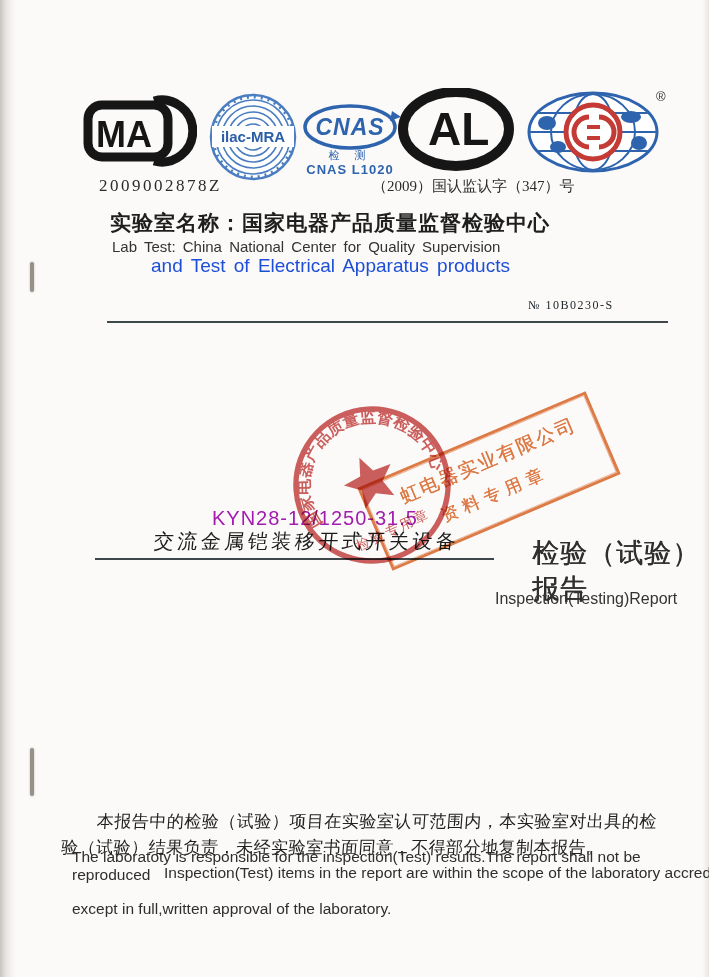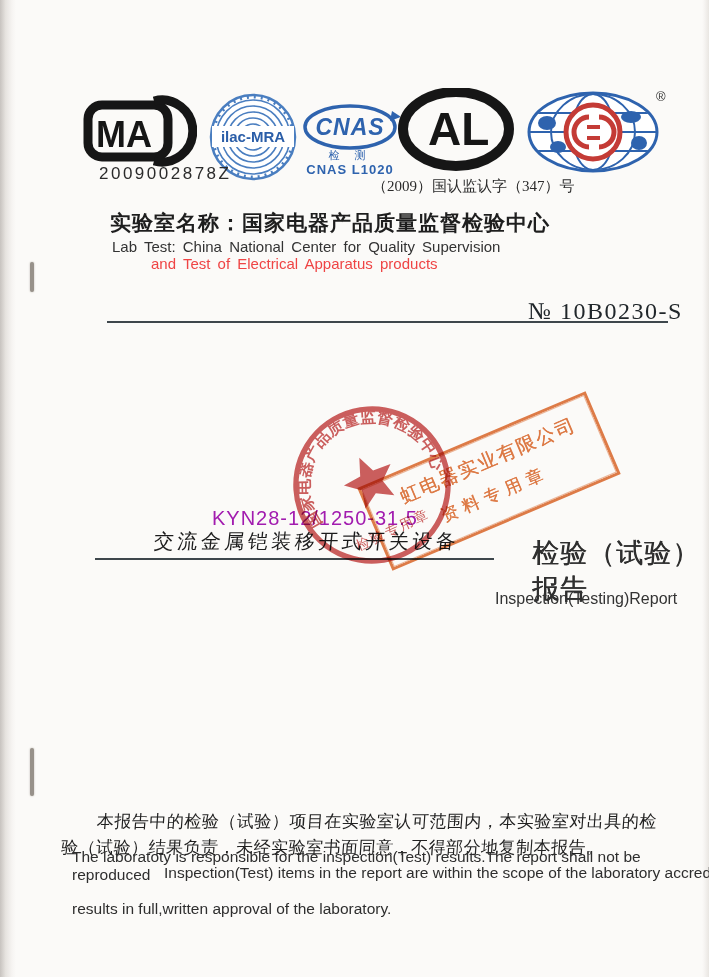--- a/index.html
+++ b/index.html
@@ -13,32 +13,32 @@
   
   .edge-left{left:0;top:0;width:16px;height:977px;
     background:linear-gradient(to right,#c7c3bf 0%,#e6e3df 35%,#f6f4f2 75%,#fbfaf8 100%);}
   .edge-right{right:0;top:0;width:7px;height:977px;
     background:linear-gradient(to left,#e9e6e2 0%,#f7f5f3 70%,#fbfaf8 100%);}
   .staple{width:4px;border-radius:2px;background:#97918a;box-shadow:0 0 2px #b5b0aa;}
   .staple.s1{left:30px;top:262px;height:30px;}
   .staple.s2{left:30px;top:748px;height:48px;}
 
   
-  .cert-left{left:99px;top:164px;font-family:Liberation Sans, sans-serif;
+  .cert-left{left:99px;top:176px;font-family:Liberation Serif, serif;
     font-size:17px;letter-spacing:2.5px;color:#2b2b2b;}
   .cert-right{left:372px;top:177px;font-family:"Liberation Serif","DejaVu Serif",serif;
     font-size:15px;color:#2b2b2b;text-align:center;}
 
   
   .lab-zh{left:110px;top:209px;font-size:21px;font-weight:700;letter-spacing:1px;color:#1e1e1e;}
   .lab-en1{left:112px;top:238px;font-size:15px;color:#333;word-spacing:3px;}
-  .lab-en2{left:151px;top:255px;font-size:15px;color:#ef4444;word-spacing:3px;}
+  .lab-en2{left:151px;top:255px;font-size:19px;color:#1d4ed8;word-spacing:3px;}
 
   .report-no{left:528px;top:298px;font-family:"Liberation Serif","DejaVu Serif",serif;
-    font-size:24px;letter-spacing:1.5px;color:#20262a;}
+    font-size:12px;letter-spacing:1.5px;color:#20262a;}
   .rule{height:2px;background:#3e474c;}
   .rule1{left:107px;top:321px;width:561px;}
   .rule2{left:95px;top:558px;width:399px;}
 
   
   .model{left:212px;top:507px;font-family:Liberation Sans, sans-serif;
     font-size:20px;letter-spacing:1px;color:#a21caf;}
   .prod-name{left:154px;top:528px;font-size:20px;letter-spacing:3.5px;color:#1c1c1c;
     transform:skewX(-6deg);}
   .title-zh{left:496px;top:535px;font-size:27px;letter-spacing:1px;color:#2f2f2f;
@@ -169,13 +169,13 @@
       <textPath href="#sealArc" startOffset="2" textLength="226" lengthAdjust="spacing">国家电器产品质量监督检验中心</textPath>
     </text>
     <polygon points="85,55 92.1,72.3 110.7,73.7 96.4,85.7 100.9,103.8 85,94 69.1,103.8 73.6,85.7 59.3,73.7 77.9,72.3" fill="#c64444"></polygon>
     <text x="85" y="139" text-anchor="middle" font-size="13.5" fill="#c64444" letter-spacing="2.5">检验专用章</text>
   </svg>
 </div>
 
 <div class="abs foot-zh">本报告中的检验（试验）项目在实验室认可范围内，本实验室对出具的检验（试验）结果负责，未经实验室书面同意，不得部分地复制本报告。</div>
 <div class="abs foot-en fe1">Inspection(Test) items in the report are within the scope of the laboratory accredited,</div>
 <div class="abs foot-en fe2">The laboratoty is responsible for the inspection(Test) results.The report shall not be reproduced</div>
-<div class="abs foot-en fe3">results in full,written approval of the laboratory.</div>
+<div class="abs foot-en fe3">except in full,written approval of the laboratory.</div>
 
 </body></html>

